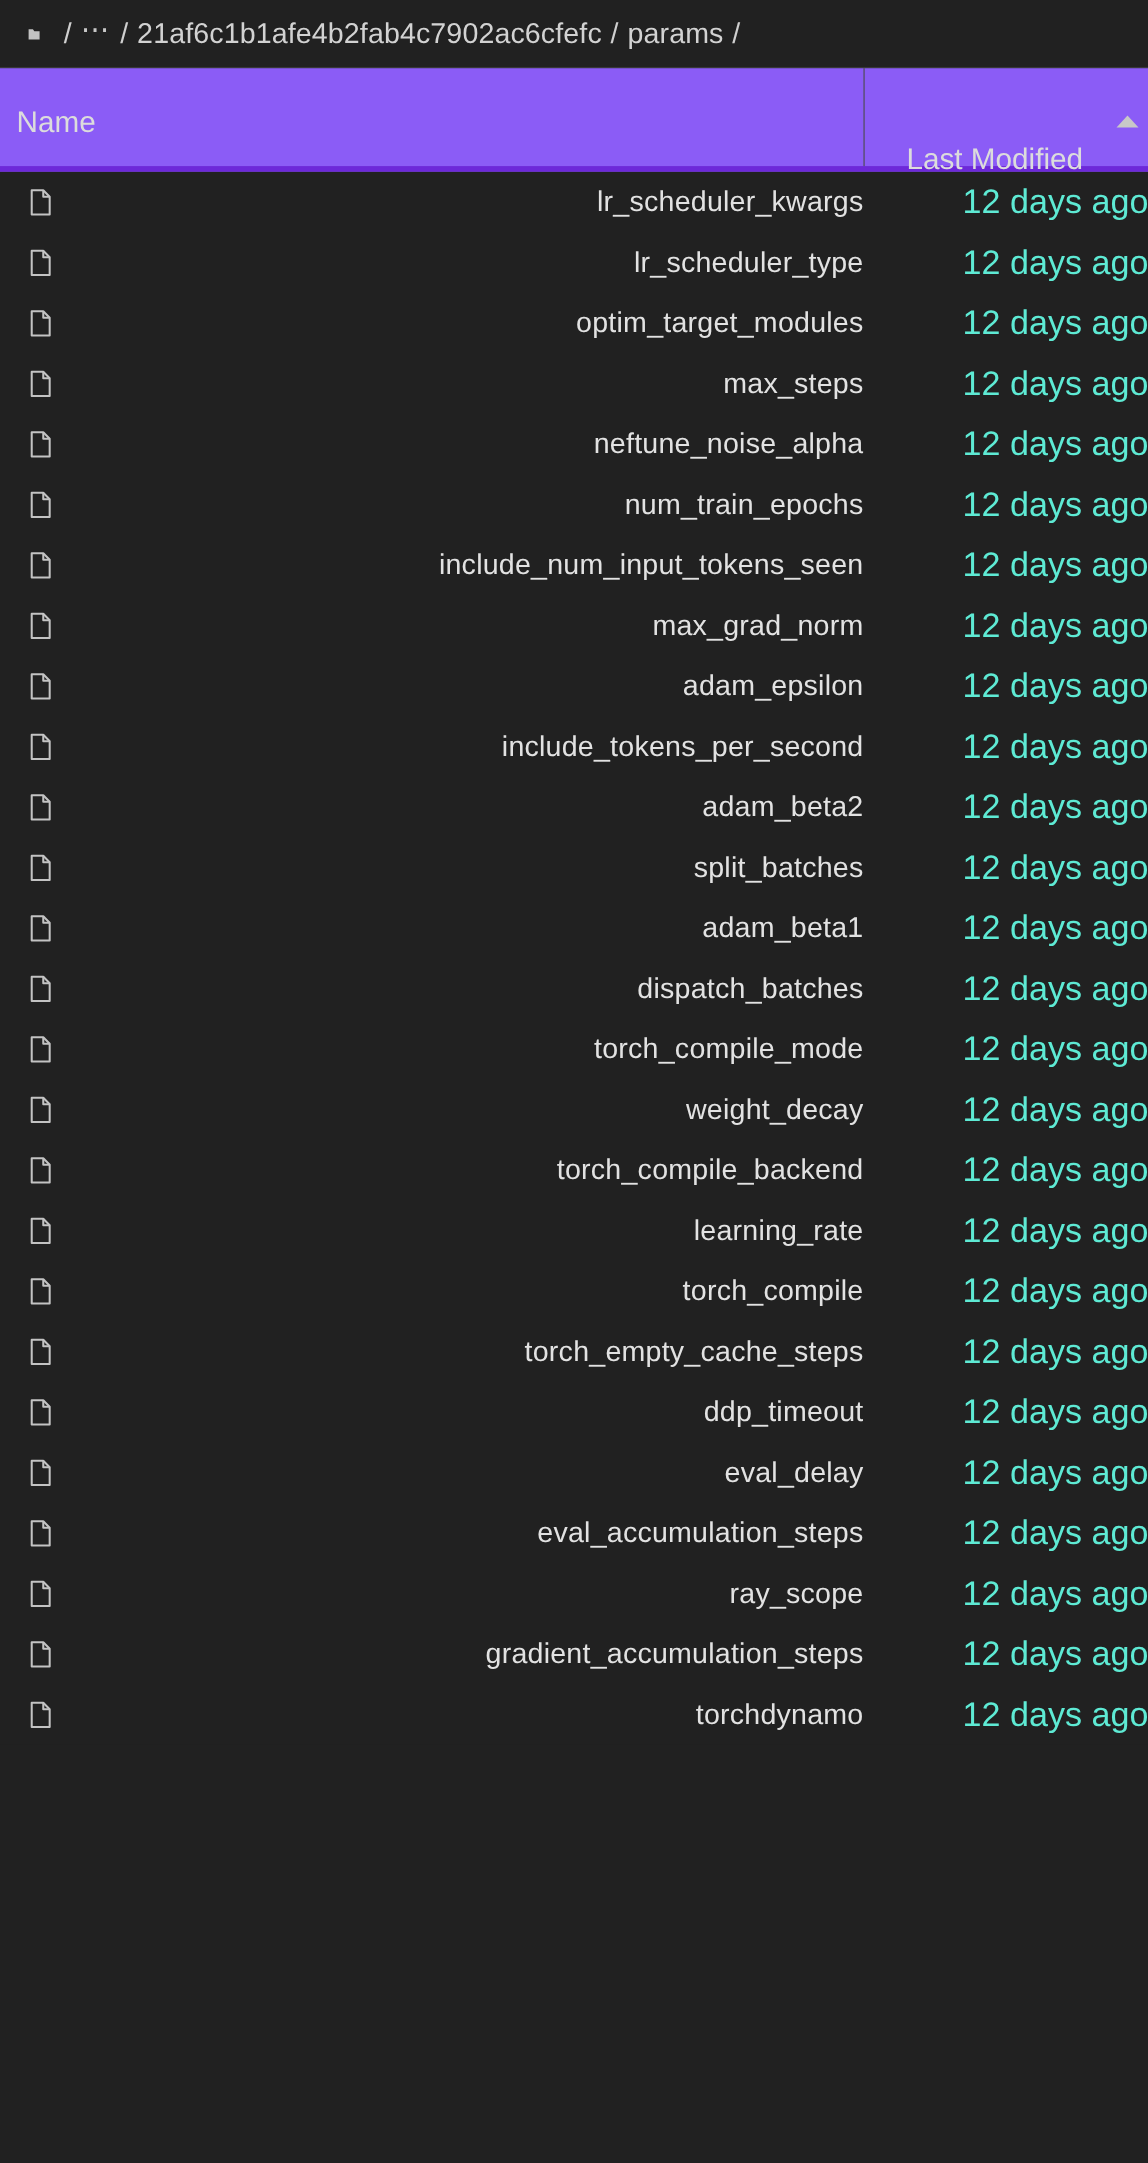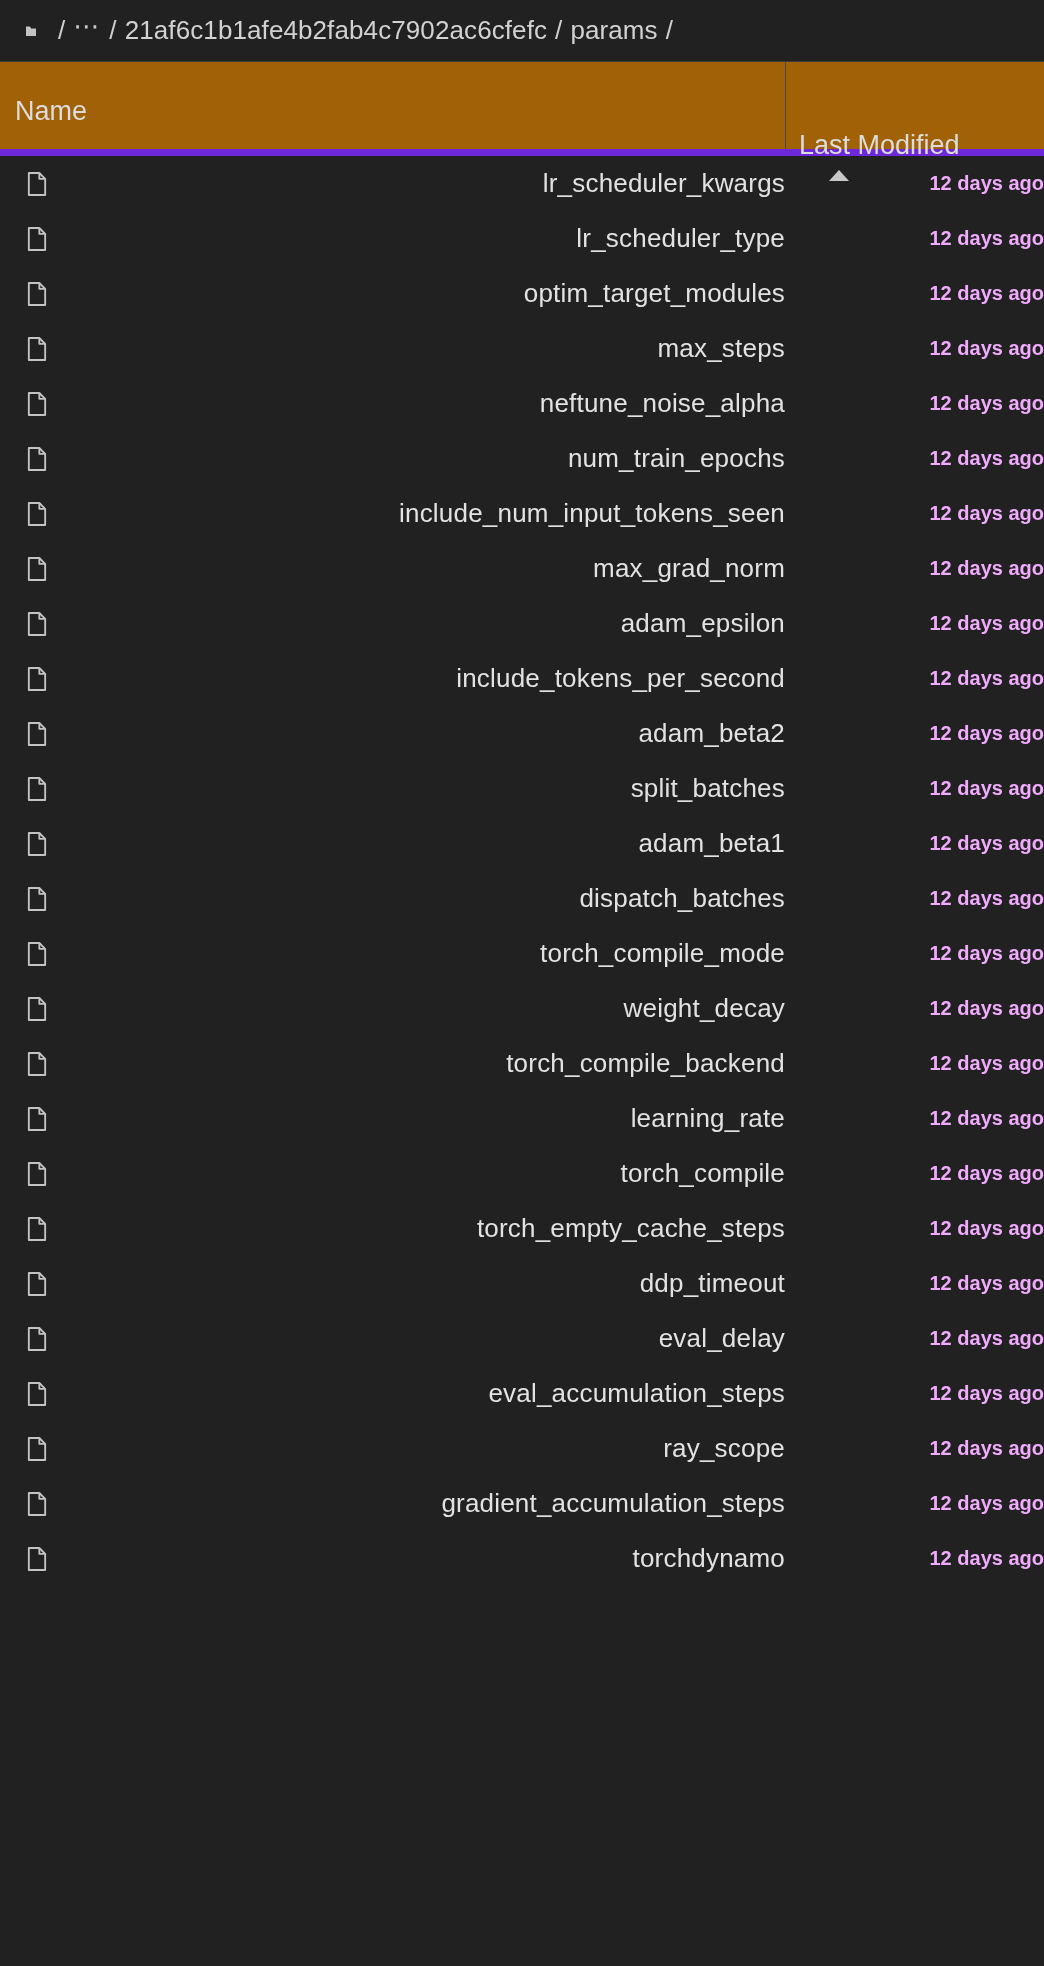--- a/index.html
+++ b/index.html
@@ -60,44 +60,44 @@
     display: inline-block;
   }
 
   .crumb-text { color: #d2d2d2; text-align: right; }
 
   
   .table-header {
     height: 94px;
     display: flex;
     align-items: flex-start;
-    border-bottom: 7px solid #6d28d9;
-    background: #a16207;
+    border-bottom: 5px solid #6d28d9;
+    background: #8b5cf6;
     position: relative;
   }
 
   .th {
     position: relative;
     padding-top: 34px;
     font-size: 27px;
     color: #dcdcdc;
   }
 
   .th-name {
     width: 785px;
     padding-left: 15px;
   }
 
   .th-modified {
     flex: 1;
-    padding-left: 13px;
+    padding-left: 38px;
     border-left: 1px solid #4a4a4a;
     height: 100%;
     display: flex;
-    flex-direction: column;
+    flex-direction: row;
     align-items: flex-start;
     text-align: center;
   }
 
   .th-modified .th-label { padding-top: 34px; }
 
   .sort-arrow {
     width: 0; height: 0;
     border-left: 10px solid transparent;
     border-right: 10px solid transparent;
@@ -132,26 +132,25 @@
   .file-name {
     font-size: 26px;
     color: #e2e2e2;
     width: 716px;
     white-space: nowrap;
     overflow: hidden;
     letter-spacing: 0.2px;
   }
 
   .file-modified {
-    font-size: 20px;
-    color: #f0abfc;
+    font-size: 31px;
+    color: #5eead4;
     flex: 1;
     padding-left: 30px;
     white-space: nowrap;
-    font-weight: bold;
   }
 </style>
 </head>
 <body>
 
 <div class="breadcrumb-bar">
   <div class="crumb-row">
 
     <span class="crumb-folder-icon">
       <svg width="24" height="24" viewBox="0 0 24 24" aria-hidden="true">

